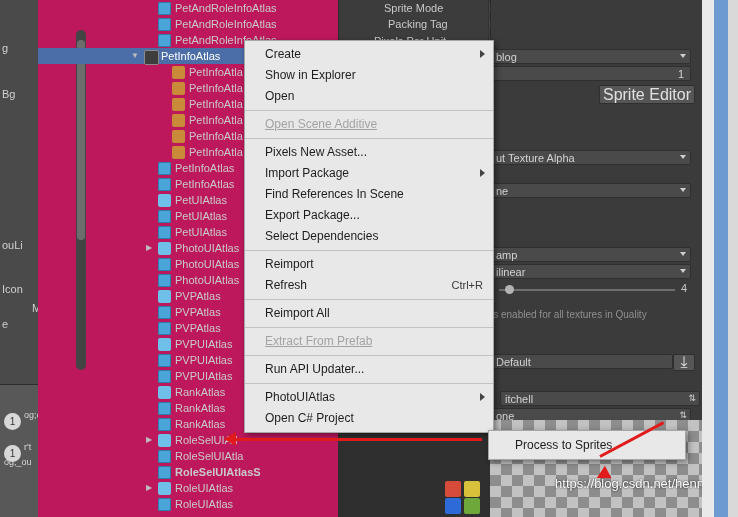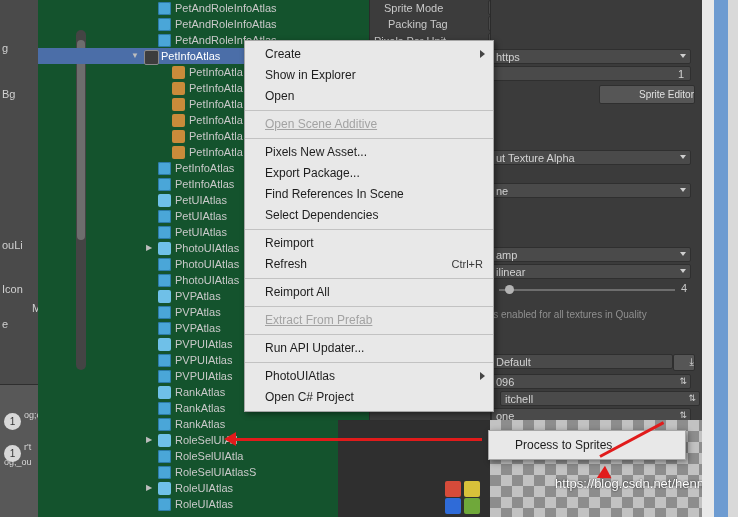--- a/index.html
+++ b/index.html
@@ -16,41 +16,41 @@
   
   .leftstrip{position:absolute;left:0;top:0;width:38px;height:517px;background:#4a4a4a;}
   .leftstrip .lbl{position:absolute;color:#d0d0d0;font-size:11px;white-space:nowrap;}
   .leftpanel2{position:absolute;left:0;top:384px;width:52px;height:133px;background:#585858;border-top:1px solid #2e2e2e;}
   .logrow{position:absolute;left:2px;width:48px;height:26px;color:#d8d8d8;font-size:10px;}
   .logrow .circ{position:absolute;left:2px;top:4px;width:17px;height:17px;border-radius:50%;background:#d8d8d8;color:#333;text-align:center;line-height:17px;font-size:10px;}
   .logrow .t1{position:absolute;left:22px;top:1px;font-size:9px;}
   .logrow .t2{position:absolute;left:0px;top:13px;font-size:9px;}
 
   
-  .treepanel{position:absolute;left:38px;top:0;width:300px;height:517px;background:#14532d;border-right:1px solid #2b2b2b;padding-left:31px;}
+  .treepanel{position:absolute;left:38px;top:0;width:300px;height:517px;background:#be185d;border-right:1px solid #2b2b2b;}
   .scroll{position:absolute;left:38px;top:30px;width:10px;height:340px;background:#444;border-radius:5px;}
   .scroll .thumb{position:absolute;left:1px;top:10px;width:8px;height:200px;background:#6d6d6d;border-radius:4px;}
   .row{position:absolute;left:0;width:300px;height:16px;line-height:16px;white-space:nowrap;color:#c9c9c9;font-size:11px;}
   .row.sel{background:#4b6ea8;color:#ffffff;}
   .row .tri{position:absolute;width:10px;text-align:center;color:#bdbdbd;font-size:8px;top:0;}
   .row .ico{position:absolute;width:13px;height:13px;top:2px;}
   .row .nm{position:absolute;top:0;}
   .ico.atlas{background:#4aa6d8;border-radius:2px;box-shadow:inset 0 0 0 1px #2c7ba8;}
   .ico.tex{background:#3d3d3d;border:1px solid #8a8a8a;border-radius:2px;}
   .ico.prefab{background:#6fc0e8;border-radius:2px;}
   .ico.sprite{background:#c98b3a;border-radius:2px;}
 
   
   .inspector{position:absolute;left:490px;top:0;width:212px;height:517px;background:#3b3b3b;border-left:1px solid #2b2b2b;}
   .insrow{position:absolute;left:0;width:212px;height:18px;font-size:11px;color:#c9c9c9;}
   .insrow .lab{position:absolute;left:4px;top:2px;}
   .field{position:absolute;height:15px;background:#4a4a4a;border:1px solid #2f2f2f;border-radius:2px;color:#d2d2d2;font-size:11px;line-height:15px;padding-left:4px;box-sizing:border-box;}
   .field.drop:after{content:"";position:absolute;right:4px;top:4px;border-left:3px solid transparent;border-right:3px solid transparent;border-top:4px solid #cfcfcf;}
   .field.stepper:after{content:"⇅";position:absolute;right:3px;top:-1px;font-size:9px;color:#cfcfcf;}
-  .btn{position:absolute;background:#565656;border:1px solid #2f2f2f;border-radius:2px;color:#e0e0e0;font-size:10px;text-align:right;}
+  .btn{position:absolute;background:#565656;border:1px solid #2f2f2f;border-radius:2px;color:#e0e0e0;font-size:16px;text-align:center;}
   .sliderline{position:absolute;height:2px;background:#6e6e6e;}
   .sliderknob{position:absolute;width:9px;height:9px;border-radius:50%;background:#b4b4b4;}
   .hint{position:absolute;font-size:10px;color:#8f8f8f;}
 
   
   .topstrip{position:absolute;left:338px;top:0;width:360px;height:50px;}
 
   
   .viewport{position:absolute;left:338px;top:420px;width:352px;height:97px;background:#2f2f2f;}
   .checker{position:absolute;left:490px;top:420px;width:212px;height:97px;
@@ -231,21 +231,21 @@
           <span class="tri" style="left: 106px;">▶</span>
           <span class="ico prefab" style="left: 120px;"></span>
           <span class="nm" style="left: 137px;">RoleSelUIAtl</span>
         </div>
         <div class="row" style="top: 448px;">
           <span class="ico atlas" style="left: 120px;"></span>
           <span class="nm" style="left: 137px;">RoleSelUIAtla</span>
         </div>
         <div class="row" style="top: 464px;">
           <span class="ico atlas" style="left: 120px;"></span>
-          <span class="nm" style="left: 137px;">RoleSelUIAtlasS</span>
+          <span class="nm" style="left: 137px; font-weight: bold;">RoleSelUIAtlasS</span>
         </div>
         <div class="row" style="top: 480px;">
           <span class="tri" style="left: 106px;">▶</span>
           <span class="ico prefab" style="left: 120px;"></span>
           <span class="nm" style="left: 137px;">RoleUIAtlas</span>
         </div>
         <div class="row" style="top: 496px;">
           <span class="ico atlas" style="left: 120px;"></span>
           <span class="nm" style="left: 137px;">RoleUIAtlas</span>
         </div>
@@ -261,34 +261,33 @@
       <div class="lab" style="left:50px;">Packing Tag</div>
       <div class="field" style="left:150px;top:0;width:198px;"></div>
     </div>
     <div class="insrow" style="left:0;top:33px;width:360px;">
       <div class="lab" style="left:36px;">Pixels Per Unit</div>
       <div class="field" style="left:150px;top:0;width:198px;">100</div>
     </div>
   </div>
 
   <div class="inspector">
-    <div class="field drop" style="left:0px;top:49px;width:200px;">https</div>
+    <div class="field drop" style="left:0px;top:49px;width:200px;">blog</div>
     <div class="field" style="left:0px;top:66px;width:200px;text-align:right;padding-right:6px;">1</div>
     <div class="btn" style="left:108px;top:85px;width:94px;height:17px;line-height:17px;">Sprite Editor</div>
     <div class="field drop" style="left:0px;top:150px;width:200px;">ut Texture Alpha</div>
     <div class="field drop" style="left:0px;top:183px;width:200px;">ne</div>
     <div class="field drop" style="left:0px;top:247px;width:200px;">amp</div>
     <div class="field drop" style="left:0px;top:264px;width:200px;">ilinear</div>
     <div class="sliderline" style="left:8px;top:289px;width:176px;"></div>
     <div class="sliderknob" style="left:14px;top:285px;"></div>
     <div style="position:absolute;left:190px;top:282px;">4</div>
     <div class="hint" style="left:0px;top:309px;width:200px;">is enabled for all textures in Quality</div>
     <div class="field" style="left:0px;top:354px;width:182px;">Default</div>
     <div class="btn" style="left:182px;top:354px;width:20px;height:15px;line-height:14px;">⤓</div>
-    <div class="field stepper" style="left:0px;top:374px;width:200px;">096</div>
     <div class="field stepper" style="left:9px;top:391px;width:200px;">itchell</div>
     <div class="field stepper" style="left:0px;top:408px;width:200px;">one</div>
   </div>
 
   <div class="viewport"></div>
   <div class="checker"></div>
   <div class="watermark">https://blog.csdn.net/hennysky</div>
 
   <div class="trayicon" style="left:445px;top:481px;background:#d64b3a;"></div>
   <div class="trayicon" style="left:445px;top:498px;background:#2f6bd8;"></div>
@@ -303,22 +302,23 @@
 
   <div class="ctx">
     <div id="ctx-items">
         <div class="item"><span>Create</span><span class="arrow"></span></div>
         <div class="item"><span>Show in Explorer</span></div>
         <div class="item"><span>Open</span></div>
         <div class="sep"></div>
         <div class="item disabled"><span>Open Scene Additive</span></div>
         <div class="sep"></div>
         <div class="item"><span>Pixels New Asset...</span></div>
+        <div class="item"><span>Import Package</span><span class="arrow"></span></div>
+        <div class="item"><span>Find References In Scene</span></div>
         <div class="item"><span>Export Package...</span></div>
-        <div class="item"><span>Find References In Scene</span></div>
         <div class="item"><span>Select Dependencies</span></div>
         <div class="sep"></div>
         <div class="item"><span>Reimport</span></div>
         <div class="item"><span>Refresh</span><span class="sc">Ctrl+R</span></div>
         <div class="sep"></div>
         <div class="item"><span>Reimport All</span></div>
         <div class="sep"></div>
         <div class="item disabled"><span>Extract From Prefab</span></div>
         <div class="sep"></div>
         <div class="item"><span>Run API Updater...</span></div>

